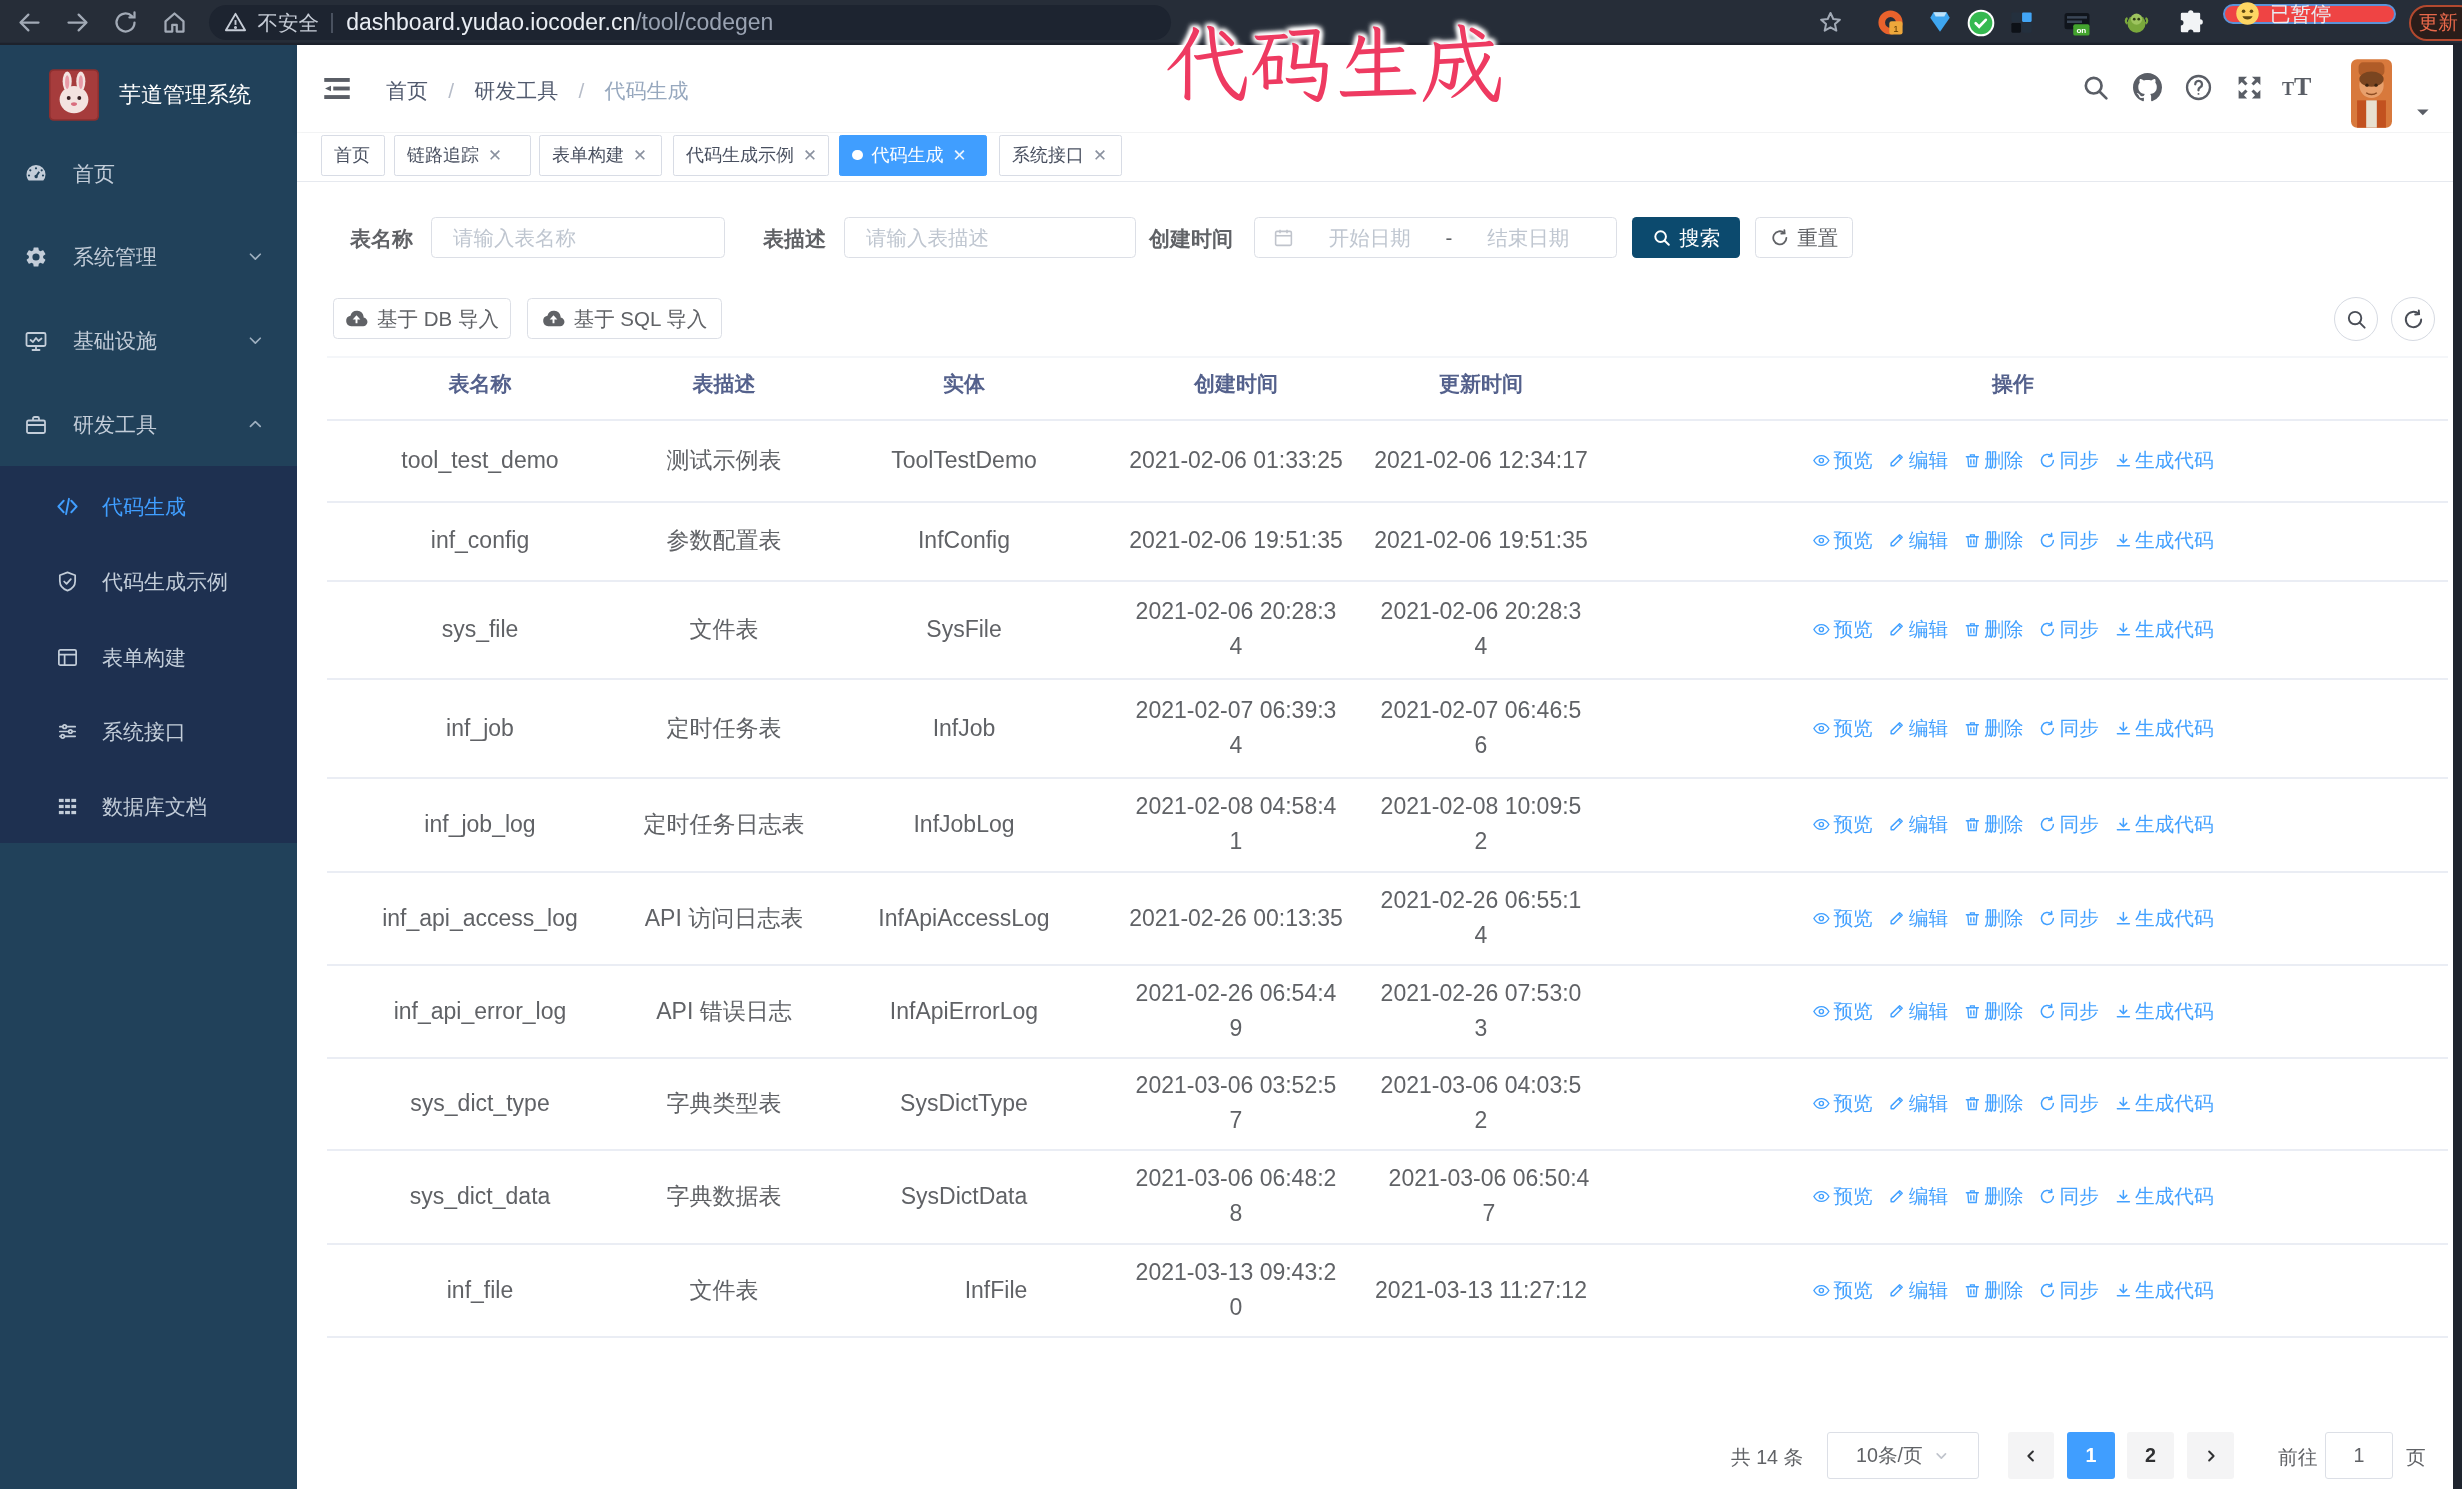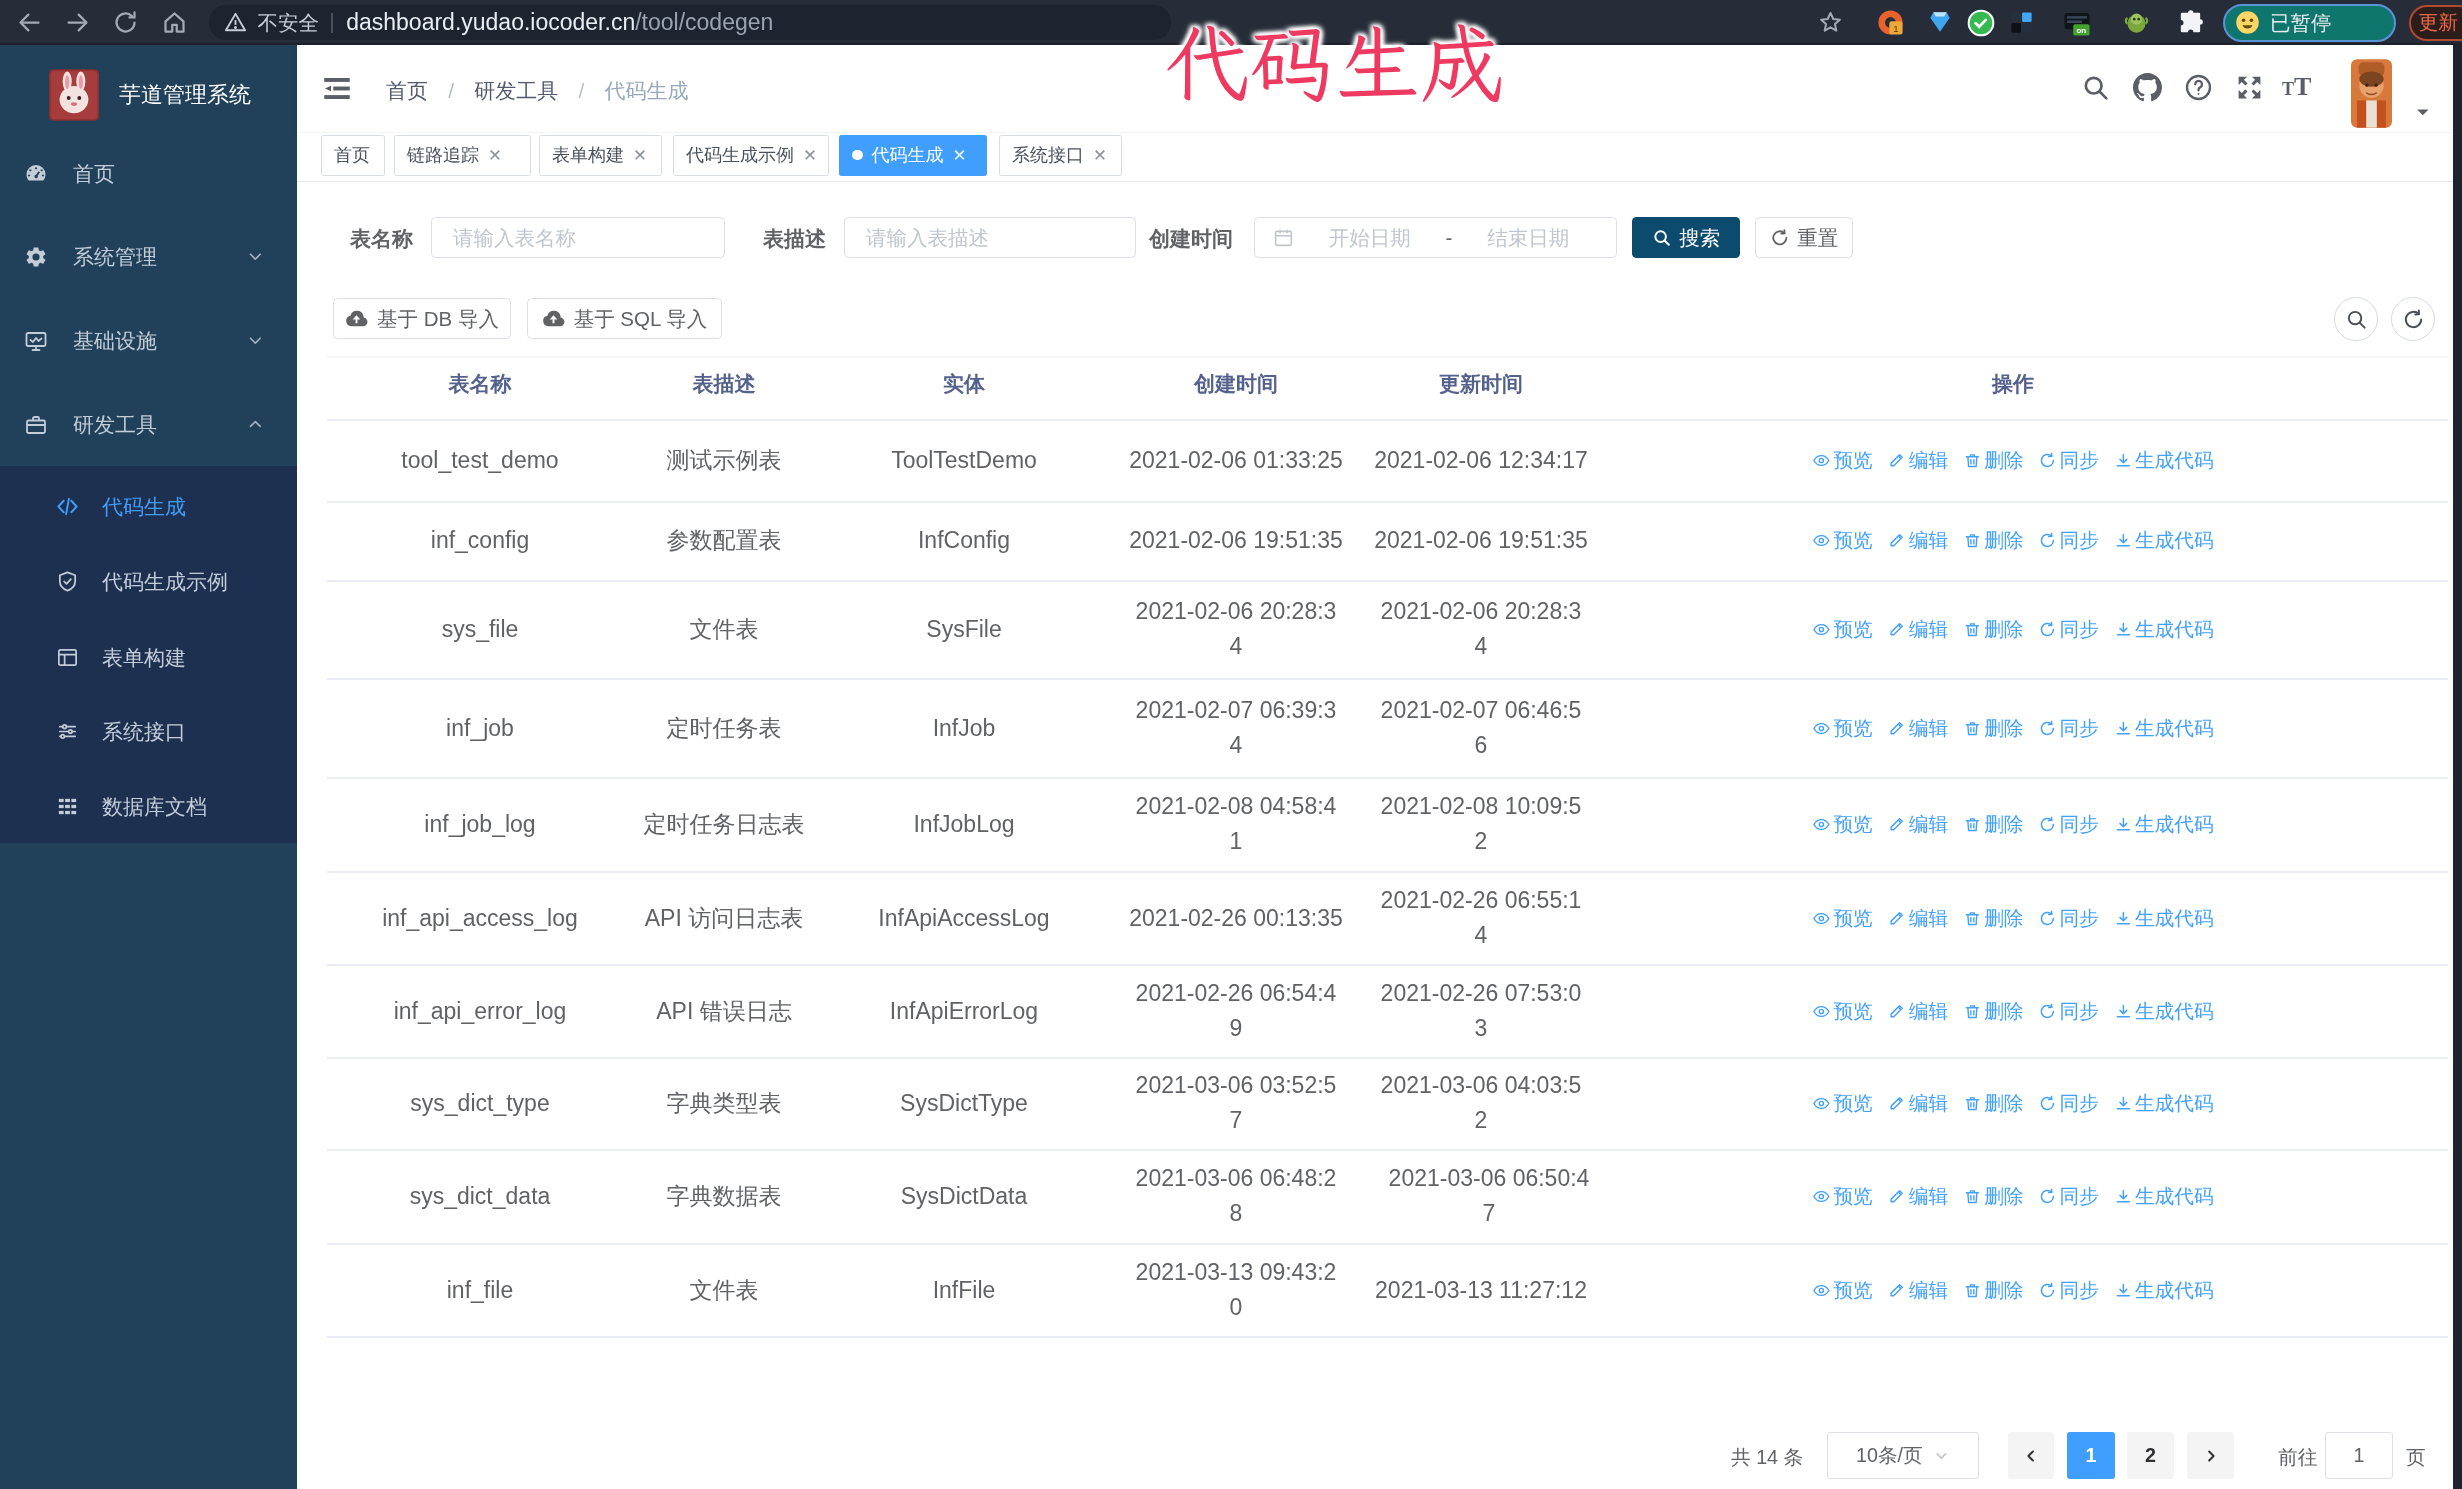--- a/index.html
+++ b/index.html
@@ -124,21 +124,21 @@
       <circle cx="12" cy="13" r="8" fill="#7aa83c"></circle>
       <circle cx="12" cy="9" r="5" fill="#9ec45f"></circle>
       <circle cx="10" cy="9" r="1.2" fill="#2c3a14"></circle>
       <circle cx="14" cy="9" r="1.2" fill="#2c3a14"></circle>
       <path d="M4 13c-2-1-2-4 0-5M20 13c2-1 2-4 0-5" stroke="#7aa83c" stroke-width="2" fill="none"></path>
     </svg>
   <svg class="abs" style="left:2176px;top:8.3px" width="29" height="29" viewBox="0 0 24 24">
       <path fill="#f2f4f6" d="M10 4a2.2 2.2 0 0 1 4.4 0H19a1 1 0 0 1 1 1v4.3a2.2 2.2 0 0 1 0 4.4V19a1 1 0 0 1-1 1h-4.6a2.2 2.2 0 0 0-4.4 0H5a1 1 0 0 1-1-1v-4.6a2.2 2.2 0 0 0 0-4.4V5a1 1 0 0 1 1-1z"></path>
     </svg>
 
-  <div class="abs" style="left:2223px;top:3.8px;width:173px;height:38px;border-radius:19.7px;border:2.3px solid #5b93d8;background:#0f766e;display:flex;align-items:center;">
+  <div class="abs" style="left:2223px;top:3.8px;width:173px;height:20px;border-radius:19.7px;border:2.3px solid #5b93d8;background:#ef4444;display:flex;align-items:center;">
     <svg style="margin-left:9px" width="27" height="27" viewBox="0 0 24 24">
         <circle cx="12" cy="12" r="10" fill="#fdd663"></circle>
         <circle cx="8.5" cy="10" r="1.6" fill="#5f4a12"></circle>
         <circle cx="15.5" cy="10" r="1.6" fill="#5f4a12"></circle>
         <path d="M7.5 14.5a5 5 0 0 0 9 0z" fill="#5f4a12"></path>
       </svg>
     <span style="color:#e8ecf2;font-size:20.5px;margin-left:9px;">已暂停</span>
   </div>
 
   <div class="abs" style="left:2409px;top:4.5px;width:68px;height:36px;border-radius:18px;border:2.3px solid #b3492f;background:#2a1d1a;display:flex;align-items:center;overflow:hidden;white-space:nowrap;">
@@ -431,21 +431,21 @@
   <div class="td" style="left:1184px;top:921px;">2021-03-06 04:03:5<br>2</div>
 
   <div class="td" style="left:183px;top:1014px;">sys_dict_data</div>
   <div class="td" style="left:427px;top:1014px;">字典数据表</div>
   <div class="td" style="left:667px;top:1014px;">SysDictData</div>
   <div class="td" style="left:939px;top:1014px;">2021-03-06 06:48:2<br>8</div>
   <div class="td" style="left:1184px;top:1014px;margin-left:8px;">2021-03-06 06:50:4<br>7</div>
 
   <div class="td" style="left:183px;top:1108px;">inf_file</div>
   <div class="td" style="left:427px;top:1108px;">文件表</div>
-  <div class="td" style="left:667px;top:1108px;">InfFile</div>
+  <div class="td" style="left:699px;top:1108px;">InfFile</div>
   <div class="td" style="left:939px;top:1108px;">2021-03-13 09:43:2<br>0</div>
   <div class="td" style="left:1184px;top:1108px;">2021-03-13 11:27:12</div>
   <div class="acts" style="left:1716px;top:278px;">
       <span class="alink"><svg viewBox="0 0 24 24" fill="none" stroke="currentColor" stroke-width="1.9">
           <path d="M2 12s3.8-6.5 10-6.5S22 12 22 12s-3.8 6.5-10 6.5S2 12 2 12z"></path>
           <circle cx="12" cy="12" r="2.8"></circle>
         </svg>预览</span>
       <span class="alink"><svg viewBox="0 0 24 24" fill="none" stroke="currentColor" stroke-width="1.9" stroke-linejoin="round">
           <path d="M16.3 4.2l3.5 3.5L8.5 19H5v-3.5z"></path>
           <path d="M14.5 6l3.5 3.5"></path>

